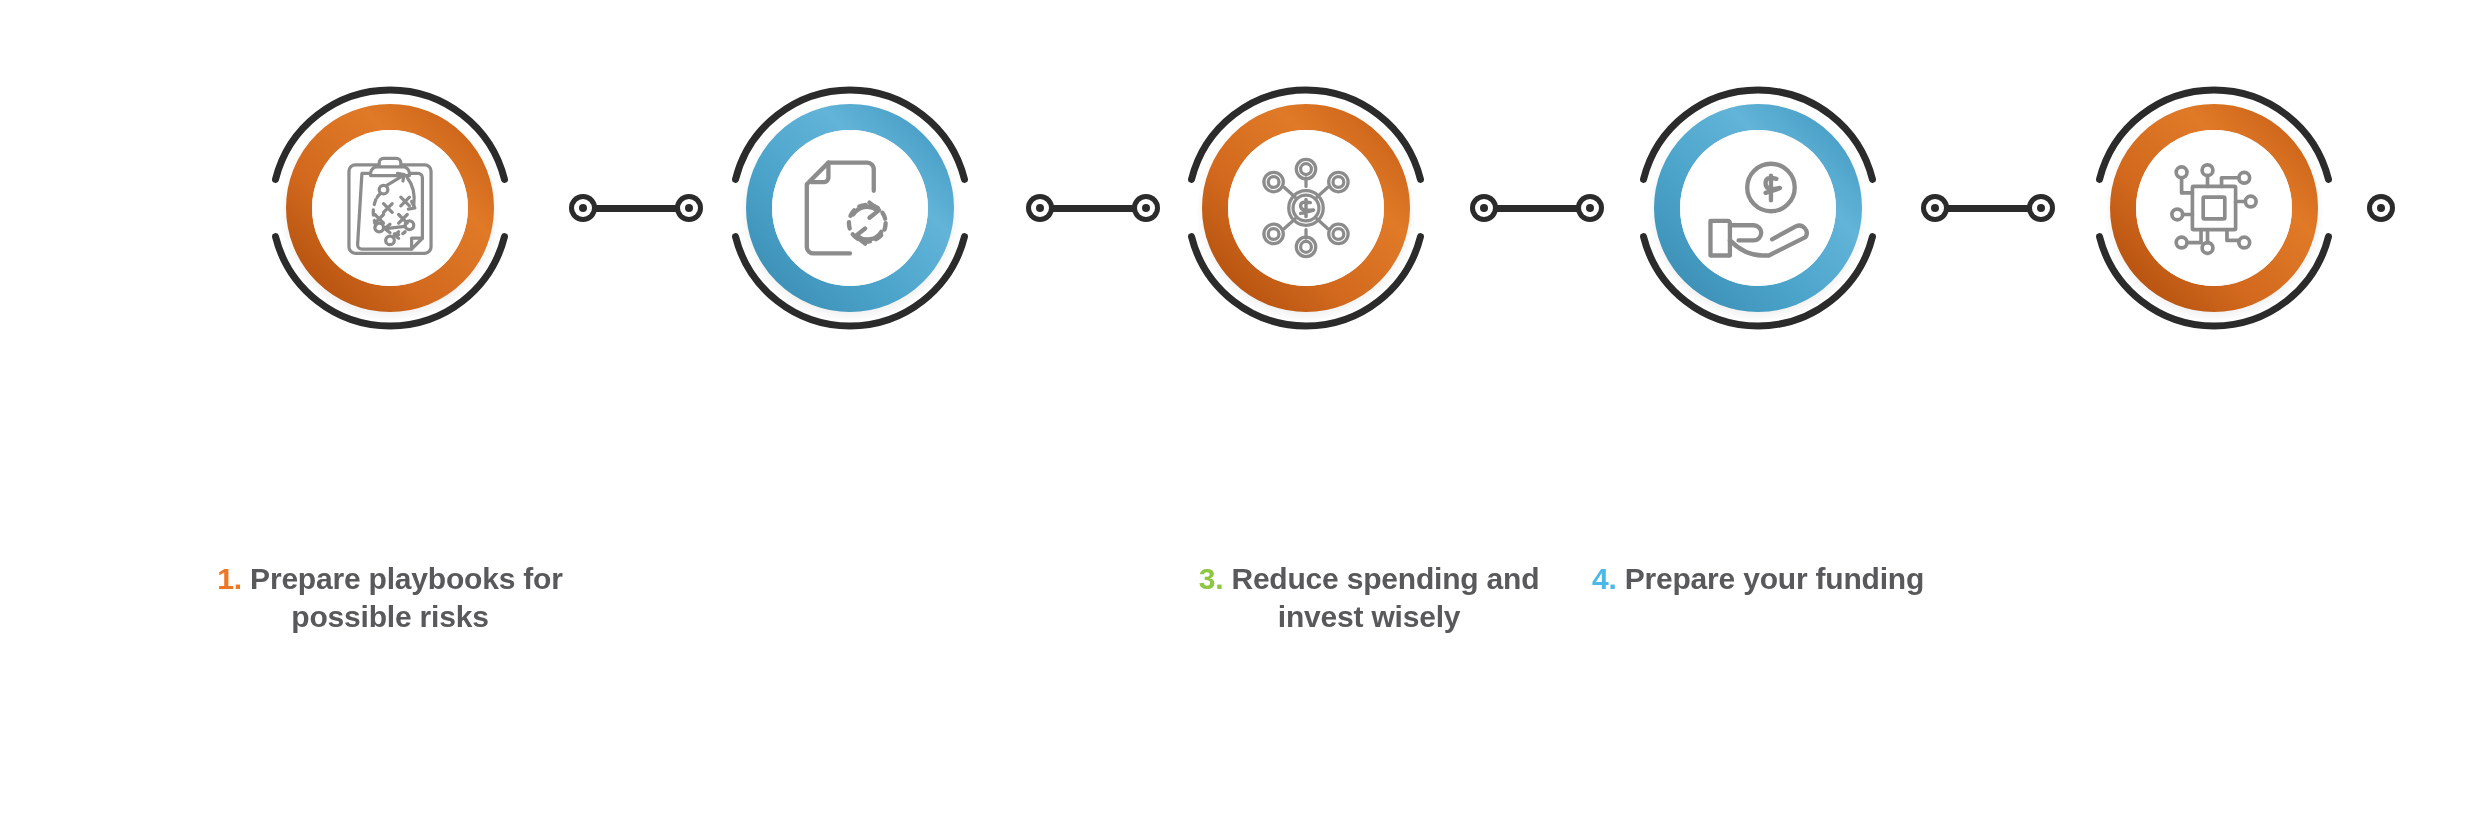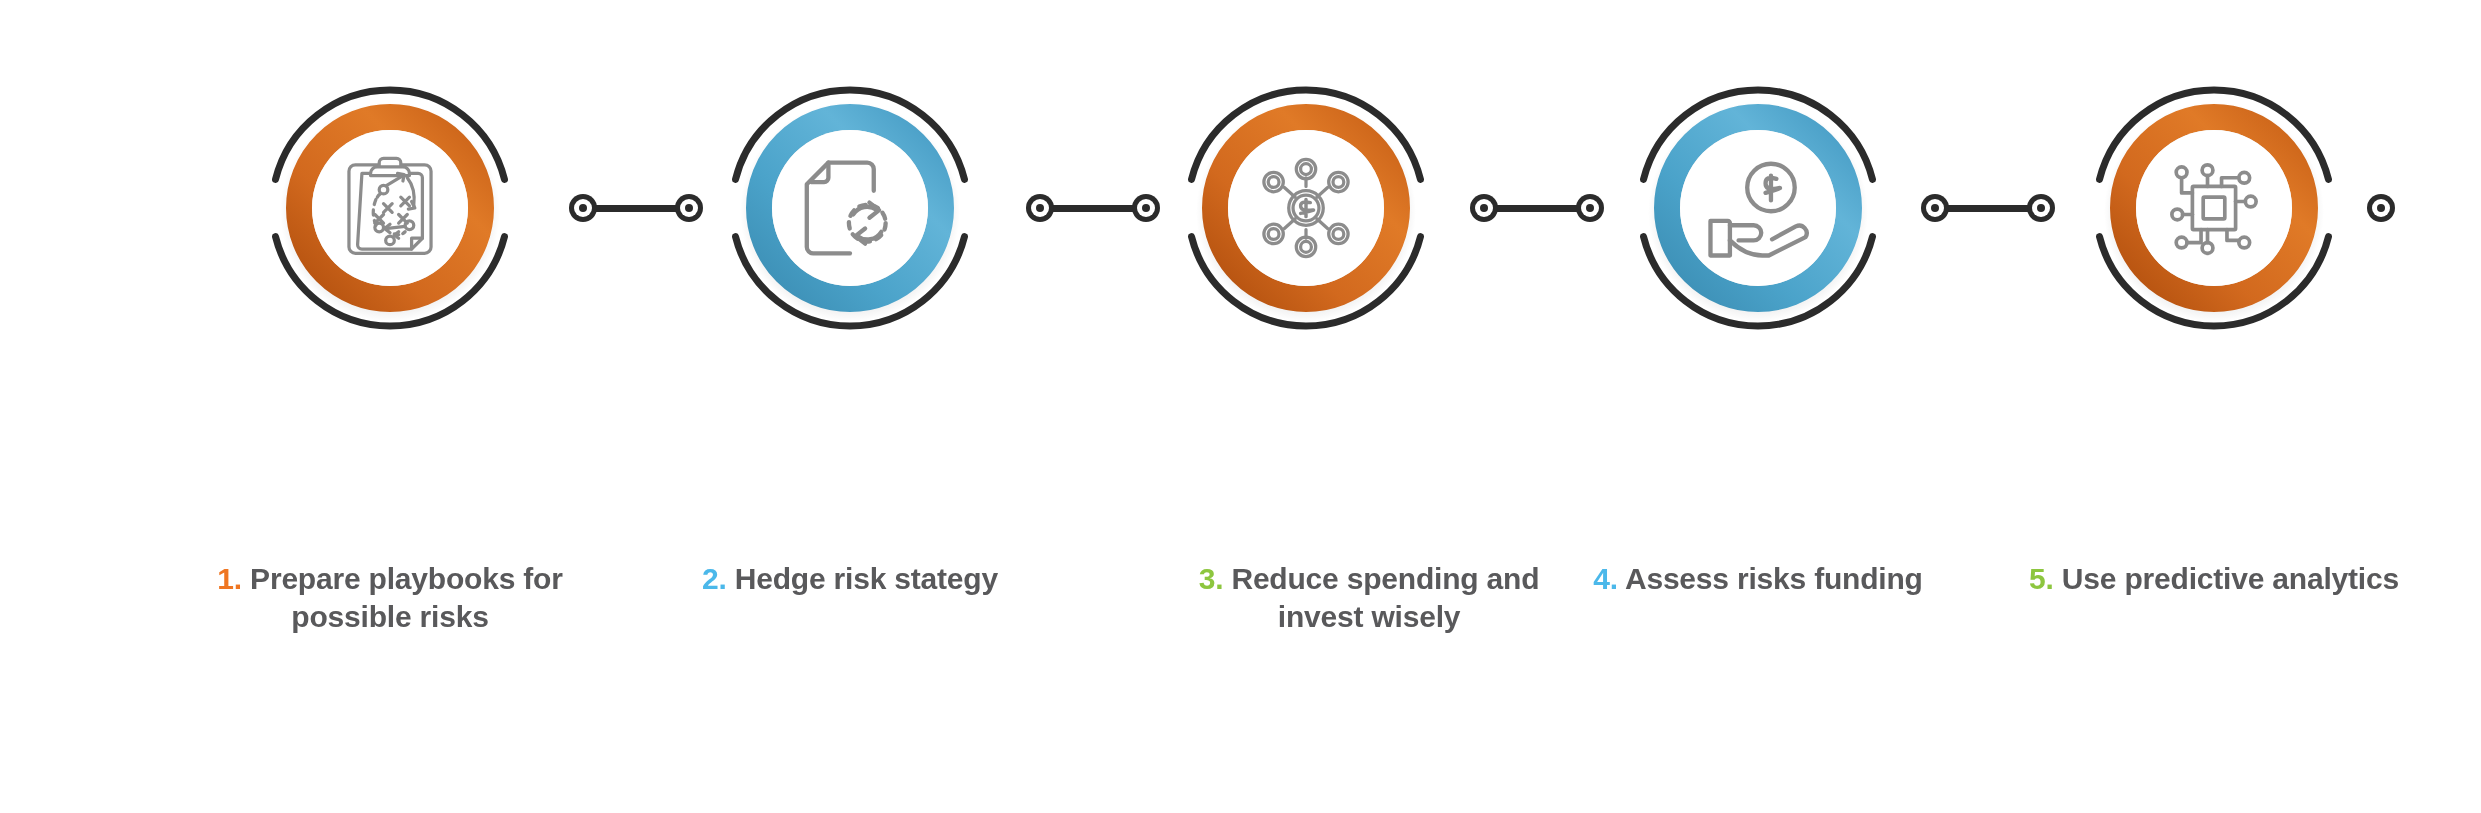--- a/index.html
+++ b/index.html
@@ -329,30 +329,22 @@
   </div>
 
   <div class="connector" style="left:2319px; width:28px;">
     <div class="conn-dot" style="left:0;"></div>
   </div>
 
   <div class="label" style="left:142px;">
     <span class="num" style="color: rgb(239, 118, 34);">1.</span>
     <span> Prepare playbooks for possible risks</span>
   </div>
-  <div class="label" style="left:602px;">
-    <span class="num" style="color: rgb(75, 184, 234);">2.</span>
-    <span> Hedge risk stategy</span>
-  </div>
   <div class="label" style="left:1121px;">
     <span class="num" style="color: rgb(141, 198, 63);">3.</span>
     <span> Reduce spending and invest wisely</span>
   </div>
   <div class="label" style="left:1510px;">
     <span class="num" style="color: rgb(75, 184, 234);">4.</span>
-    <span> Assess risks funding</span>
-  </div>
-  <div class="label" style="left:1966px;">
-    <span class="num" style="color: rgb(141, 198, 63);">5.</span>
-    <span> Use predictive analytics</span>
+    <span> Prepare your funding</span>
   </div>
 
 </div>
 
 </body></html>

